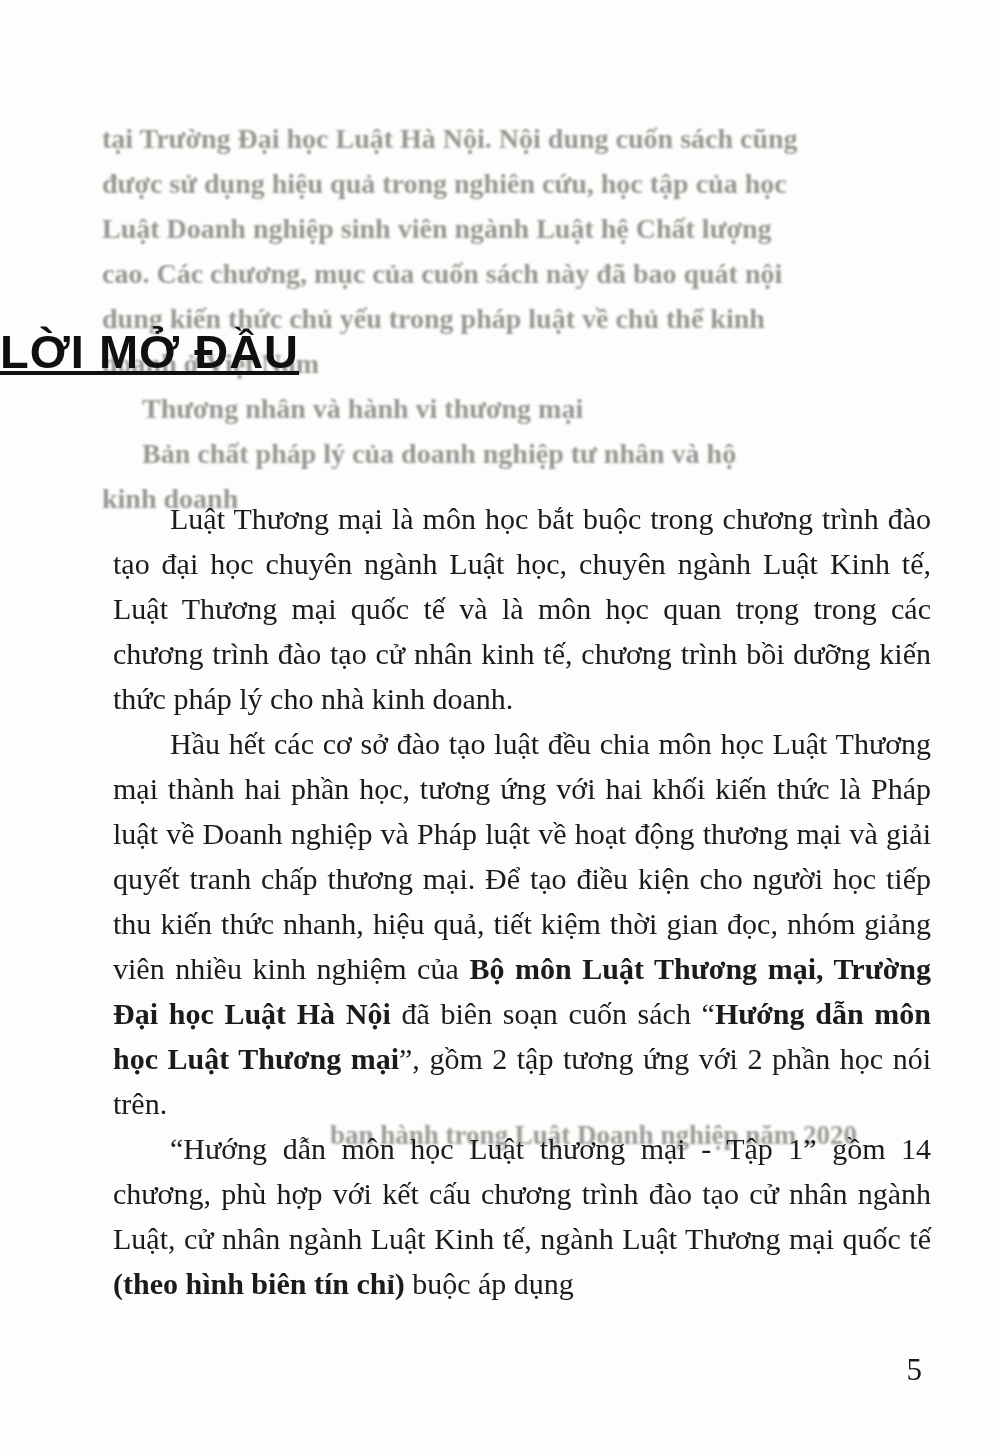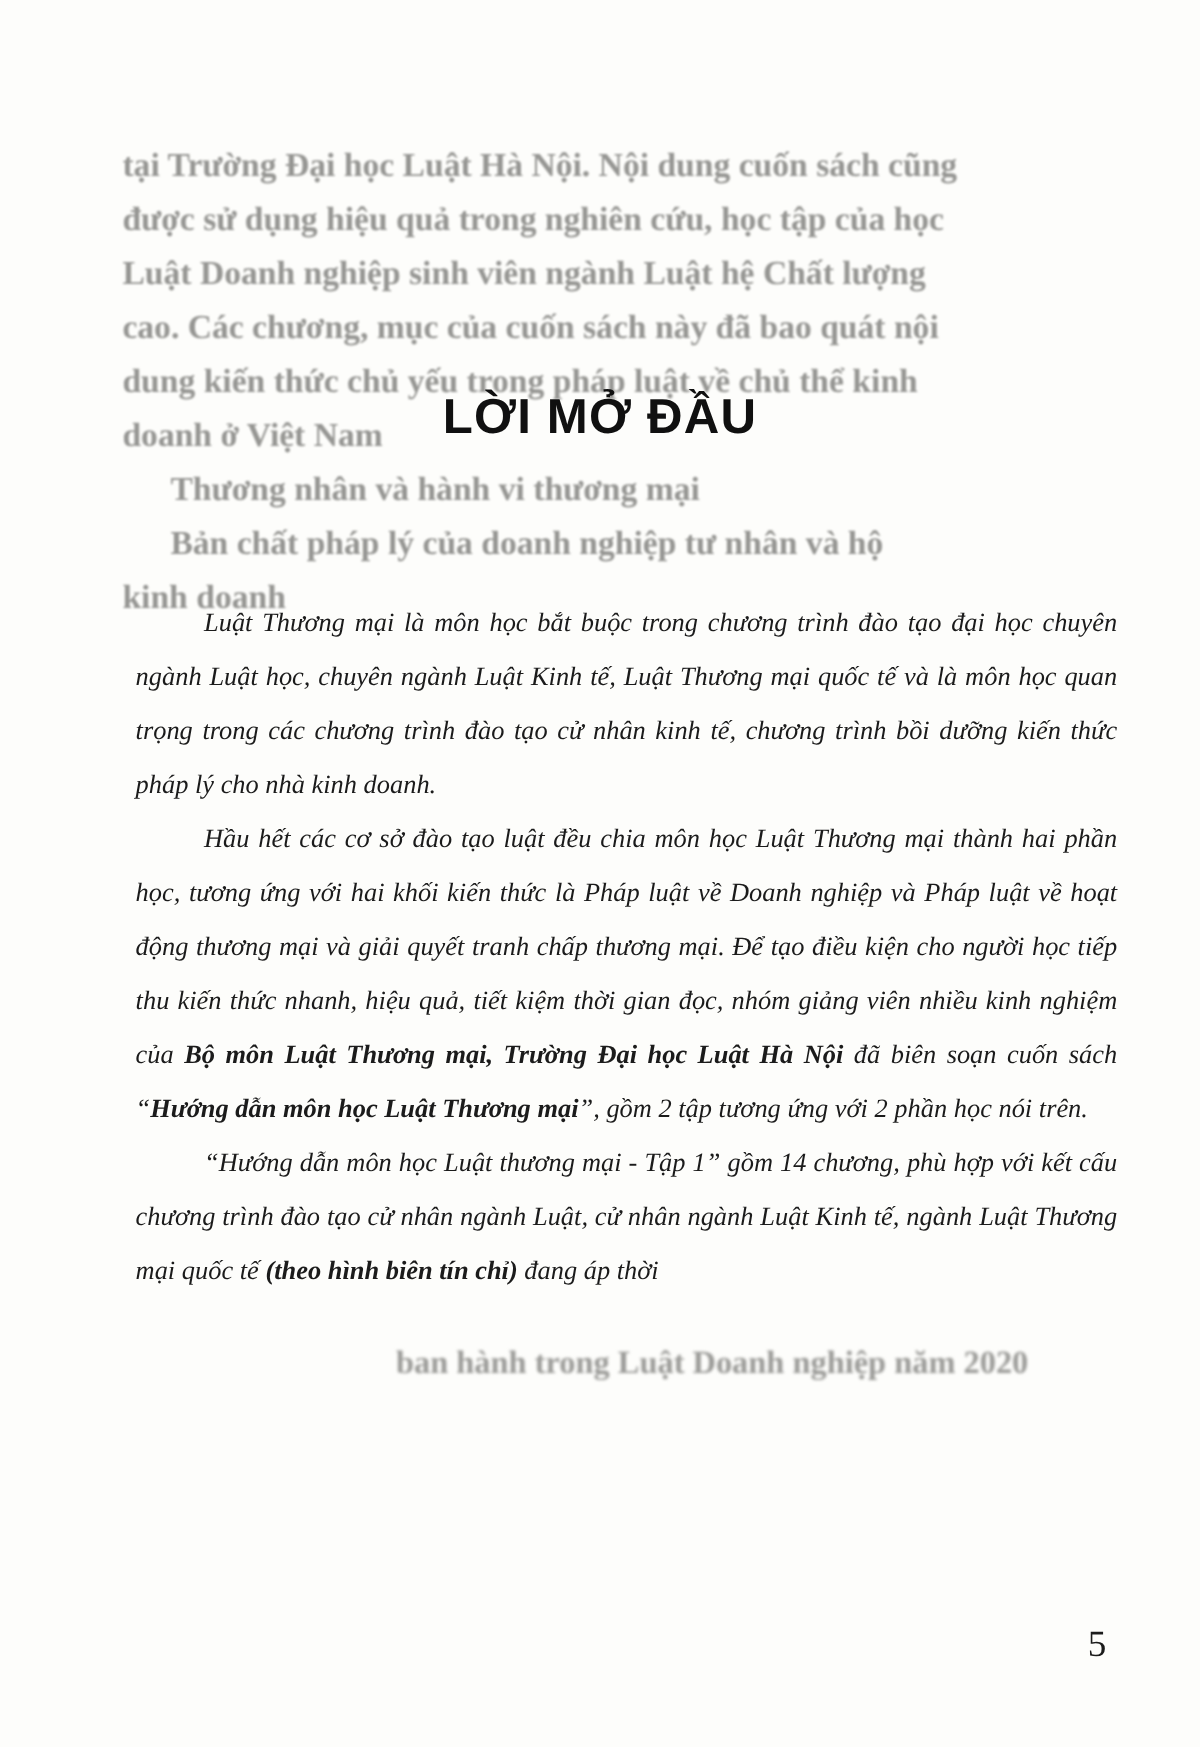--- a/index.html
+++ b/index.html
@@ -40,37 +40,37 @@
     white-space: nowrap;
     user-select: none;
   }
 
   
   .page-title {
     position: absolute;
     top: 324px;
     left: 0;
     width: 100%;
-    text-align: center;
+    text-align: left;
     font-family: "Liberation Sans", sans-serif;
-    font-size: 41px;
+    font-size: 47px;
     font-weight: bold;
     letter-spacing: 1px;
     color: #101010;
+    text-decoration: underline;
   }
   .body-text {
     position: absolute;
     top: 496px;
     left: 113px;
     right: 69px;
-    font-size: 22px;
+    font-size: 30px;
     line-height: 45px;
     text-align: justify;
     color: #1b1b1b;
-    font-style: italic;
   }
   .body-text p { text-indent: 57px; }
   .body-text .bold { font-weight: bold; }
   .page-number {
     position: absolute;
     top: 1352px;
     right: 78px;
     font-size: 31px;
     color: #1b1b1b;
   }
@@ -91,18 +91,18 @@
       <div class="bleed-line indent">Bản chất pháp lý của doanh nghiệp tư nhân và hộ</div>
       <div class="bleed-line">kinh doanh</div>
     </div>
   <div class="bleed-fragment">ban hành trong Luật Doanh nghiệp năm 2020</div>
 
   <h1 class="page-title">LỜI MỞ ĐẦU</h1>
 
   <div class="body-text" id="paragraphs">
       <p><span>Luật Thương mại là môn học bắt buộc trong chương trình đào tạo đại học chuyên ngành Luật học, chuyên ngành Luật Kinh tế, Luật Thương mại quốc tế và là môn học quan trọng trong các chương trình đào tạo cử nhân kinh tế, chương trình bồi dưỡng kiến thức pháp lý cho nhà kinh doanh.</span></p>
       <p><span>Hầu hết các cơ sở đào tạo luật đều chia môn học Luật Thương mại thành hai phần học, tương ứng với hai khối kiến thức là Pháp luật về Doanh nghiệp và Pháp luật về hoạt động thương mại và giải quyết tranh chấp thương mại. Để tạo điều kiện cho người học tiếp thu kiến thức nhanh, hiệu quả, tiết kiệm thời gian đọc, nhóm giảng viên nhiều kinh nghiệm của </span><span class="bold">Bộ môn Luật Thương mại, Trường Đại học Luật Hà Nội</span><span> đã biên soạn cuốn sách “</span><span class="bold">Hướng dẫn môn học Luật Thương mại</span><span>”, gồm 2 tập tương ứng với 2 phần học nói trên.</span></p>
-      <p><span>“Hướng dẫn môn học Luật thương mại - Tập 1” gồm 14 chương, phù hợp với kết cấu chương trình đào tạo cử nhân ngành Luật, cử nhân ngành Luật Kinh tế, ngành Luật Thương mại quốc tế </span><span class="bold">(theo hình biên tín chỉ)</span><span> đang áp thời</span></p>
+      <p><span>“Hướng dẫn môn học Luật thương mại - Tập 1” gồm 14 chương, phù hợp với kết cấu chương trình đào tạo cử nhân ngành Luật, cử nhân ngành Luật Kinh tế, ngành Luật Thương mại quốc tế </span><span class="bold">(theo hình biên tín chỉ)</span><span> buộc áp dụng</span></p>
     </div>
 
   <div class="page-number">5</div>
 
 </div>
 
 </body></html>

